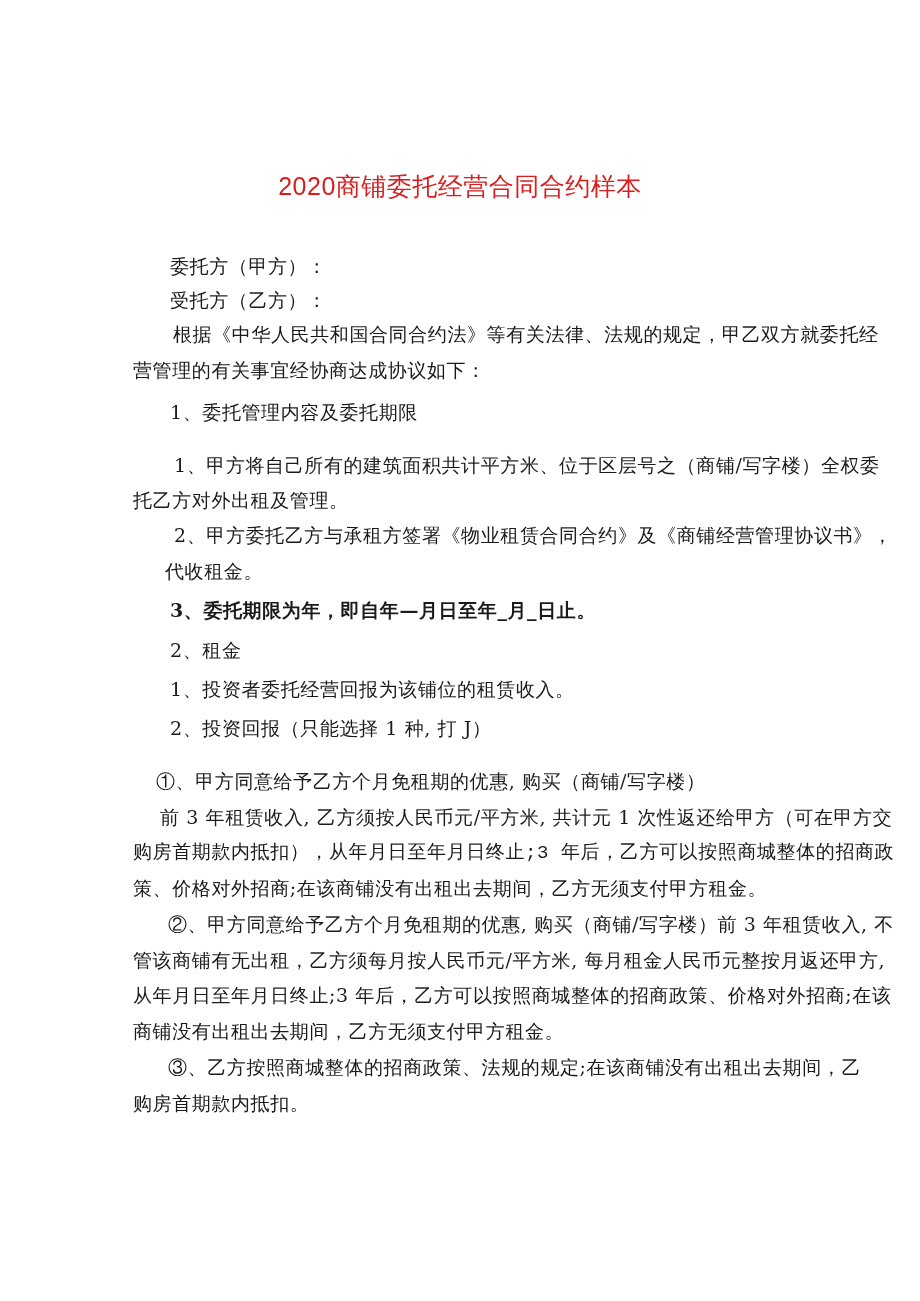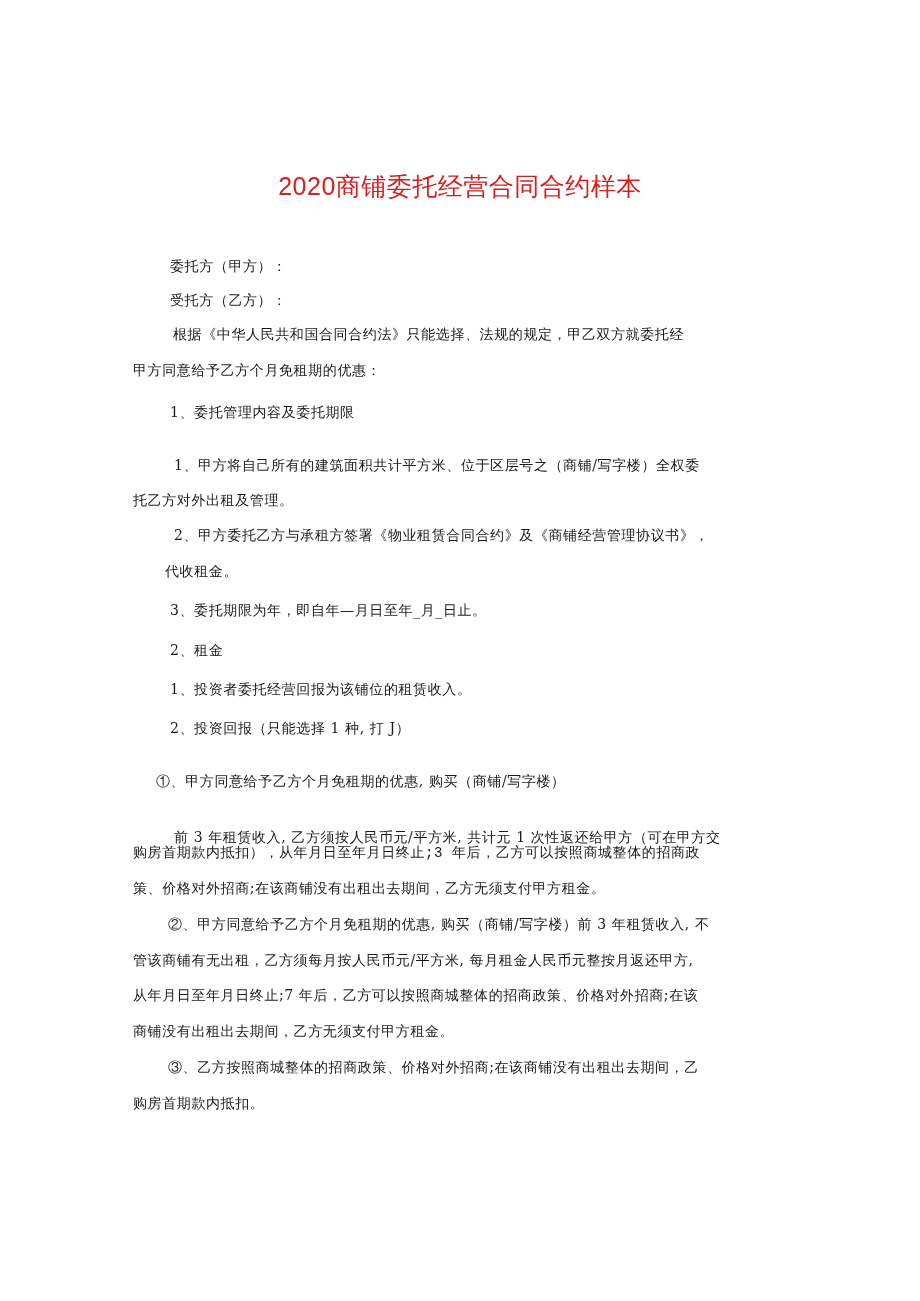--- a/index.html
+++ b/index.html
@@ -2,46 +2,46 @@
 <html><head>
 <meta charset="utf-8">
 <style>
   html, body { margin: 0; padding: 0; background: #ffffff; }
   body { width: 920px; height: 1301px; position: relative; overflow: hidden;
          font-family: "DejaVu Serif", "Liberation Serif", serif; color: #1a1a1a; }
   .page { position: absolute; left: 0; top: 0; width: 744px; height: 1301px; }
   .title { position: absolute; left: 0; width: 920px; top: 170px; text-align: center;
            font-family: "Liberation Sans", "DejaVu Sans", sans-serif; font-size: 25px;
            color: #d81e1e; letter-spacing: 0.5px; }
-  .line { position: absolute; font-size: 14px; line-height: 20px; white-space: nowrap;
+  .line { position: absolute; font-size: 19px; line-height: 20px; white-space: nowrap;
           letter-spacing: 0.6px; }
 </style>
 </head>
 <body>
 
 <div class="page">
   <div class="title">2020商铺委托经营合同合约样本</div>
   <div id="body-lines">
       <div class="line" style="left: 170px; top: 256px;">委托方（甲方）：</div>
       <div class="line" style="left: 170px; top: 290px;">受托方（乙方）：</div>
-      <div class="line" style="left: 173px; top: 324px;">根据《中华人民共和国合同合约法》只能选择、法规的规定，甲乙双方就委托经</div>
-      <div class="line" style="left: 133px; top: 360px;">甲方同意给予乙方个月免租期的优惠：</div>
+      <div class="line" style="left: 173px; top: 324px;">根据《中华人民共和国合同合约法》等有关法律、法规的规定，甲乙双方就委托经</div>
+      <div class="line" style="left: 133px; top: 360px;">营管理的有关事宜经协商达成协议如下：</div>
       <div class="line" style="left: 170px; top: 402px;">1、委托管理内容及委托期限</div>
       <div class="line" style="left: 174px; top: 455px; text-align: center;">1、甲方将自己所有的建筑面积共计平方米、位于区层号之（商铺/写字楼）全权委</div>
       <div class="line" style="left: 133px; top: 490px;">托乙方对外出租及管理。</div>
       <div class="line" style="left: 174px; top: 525px;">2、甲方委托乙方与承租方签署《物业租赁合同合约》及《商铺经营管理协议书》，</div>
       <div class="line" style="left: 133px; top: 561px; margin-left: 32px;">代收租金。</div>
-      <div class="line" style="left: 170px; top: 600px;">3、委托期限为年，即自年—月日至年_月_日止。</div>
+      <div class="line" style="left: 170px; top: 600px; font-weight: bold;">3、委托期限为年，即自年—月日至年_月_日止。</div>
       <div class="line" style="left: 170px; top: 640px;">2、租金</div>
       <div class="line" style="left: 170px; top: 679px;">1、投资者委托经营回报为该铺位的租赁收入。</div>
       <div class="line" style="left: 170px; top: 718px;">2、投资回报（只能选择 1 种, 打 J）</div>
       <div class="line" style="left: 156px; top: 771px;">①、甲方同意给予乙方个月免租期的优惠, 购买（商铺/写字楼）</div>
-      <div class="line" style="left: 174px; top: 807px; margin-top: 20px;">前 3 年租赁收入, 乙方须按人民币元/平方米, 共计元 1 次性返还给甲方（可在甲方交</div>
+      <div class="line" style="left: 160px; top: 807px;">前 3 年租赁收入, 乙方须按人民币元/平方米, 共计元 1 次性返还给甲方（可在甲方交</div>
       <div class="line" style="left: 133px; top: 843px; font-family: Liberation Mono, monospace;">购房首期款内抵扣），从年月日至年月日终止;3 年后，乙方可以按照商城整体的招商政</div>
       <div class="line" style="left: 133px; top: 878px;">策、价格对外招商;在该商铺没有出租出去期间，乙方无须支付甲方租金。</div>
       <div class="line" style="left: 168px; top: 914px;">②、甲方同意给予乙方个月免租期的优惠, 购买（商铺/写字楼）前 3 年租赁收入, 不</div>
       <div class="line" style="left: 133px; top: 950px;">管该商铺有无出租，乙方须每月按人民币元/平方米, 每月租金人民币元整按月返还甲方,</div>
-      <div class="line" style="left: 133px; top: 985px;">从年月日至年月日终止;7 年后，乙方可以按照商城整体的招商政策、价格对外招商;在该</div>
+      <div class="line" style="left: 133px; top: 985px;">从年月日至年月日终止;3 年后，乙方可以按照商城整体的招商政策、价格对外招商;在该</div>
       <div class="line" style="left: 133px; top: 1021px;">商铺没有出租出去期间，乙方无须支付甲方租金。</div>
-      <div class="line" style="left: 168px; top: 1057px;">③、乙方按照商城整体的招商政策、价格对外招商;在该商铺没有出租出去期间，乙</div>
+      <div class="line" style="left: 168px; top: 1057px;">③、乙方按照商城整体的招商政策、法规的规定;在该商铺没有出租出去期间，乙</div>
       <div class="line" style="left: 133px; top: 1093px;">购房首期款内抵扣。</div>
     </div>
 </div>
 
 </body></html>

